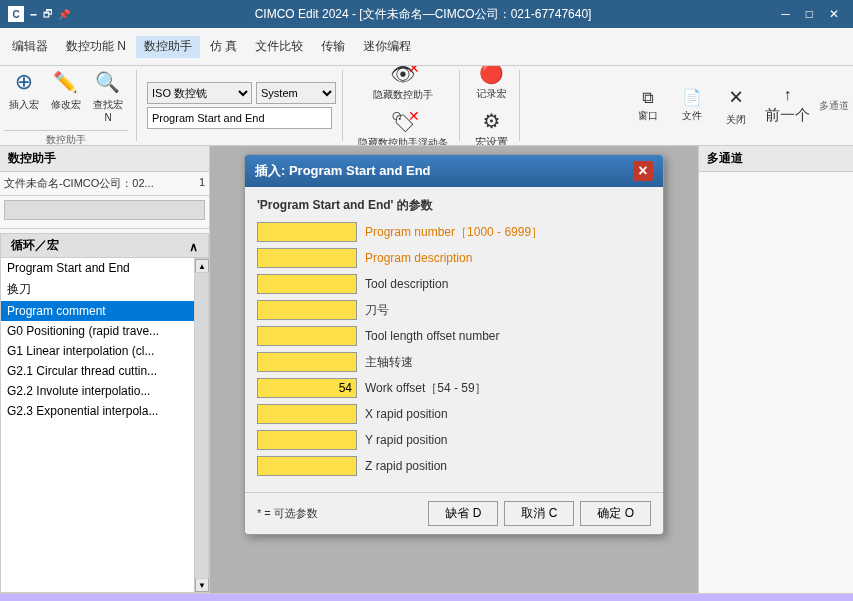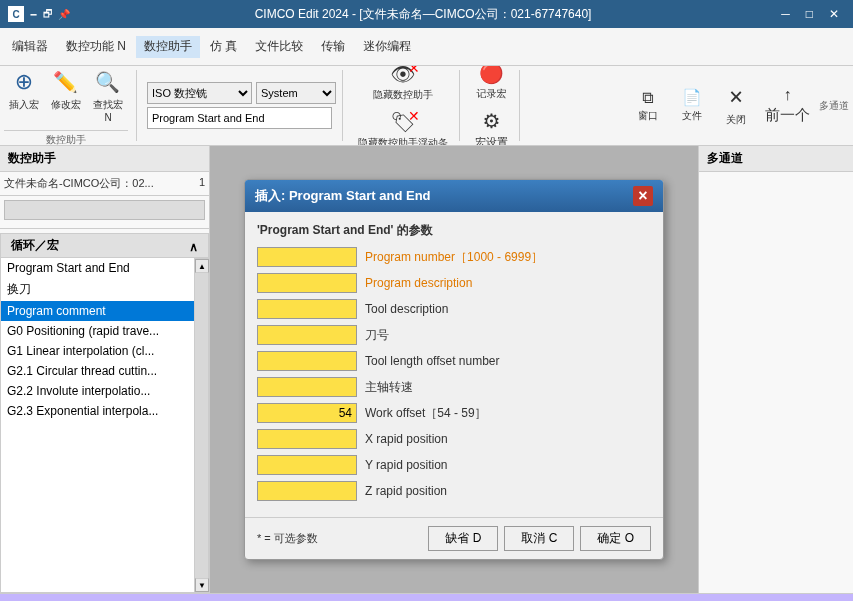--- a/index.html
+++ b/index.html
@@ -155,21 +155,21 @@
     }
 
     
     .modal-overlay {
       position: absolute;
       top: 0; left: 0; right: 0; bottom: 0;
       background: rgba(0,0,0,0.3);
       display: flex;
       align-items: flex-start;
       justify-content: center;
-      padding-top: 33px;
+      padding-top: 8px;
       z-index: 100;
     }
     .modal {
       background: #f0f0f0;
       border: 1px solid #999;
       border-radius: 4px;
       width: 420px;
       box-shadow: 3px 3px 8px rgba(0,0,0,0.3);
     }
     .modal-title-bar {

